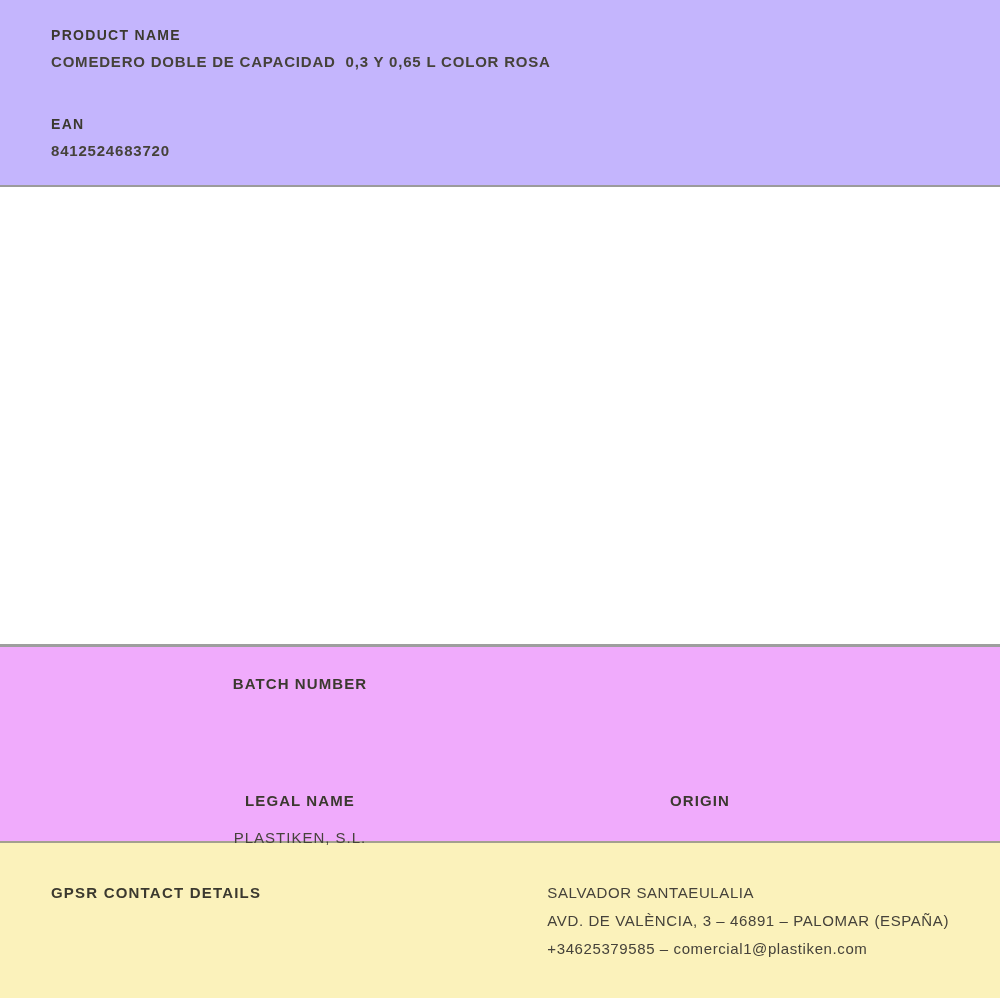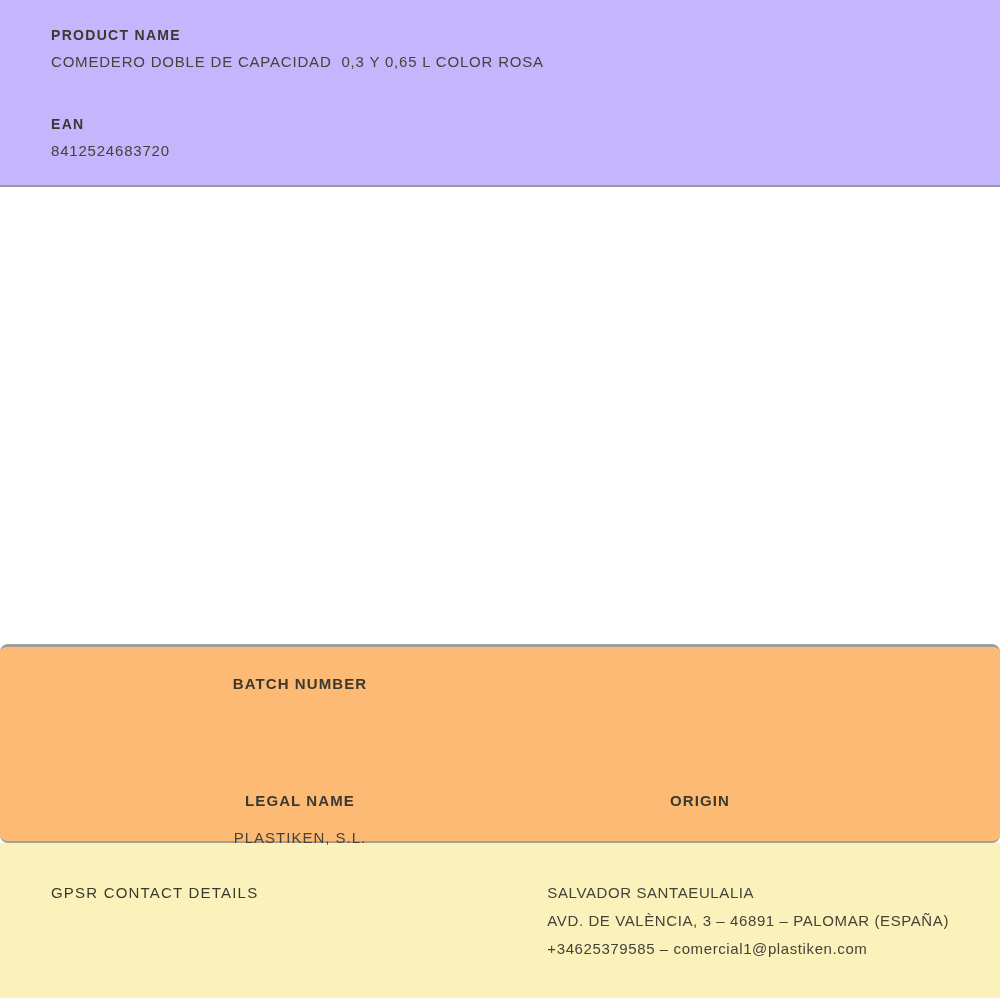--- a/index.html
+++ b/index.html
@@ -26,36 +26,36 @@
     font-weight: bold;
     letter-spacing: 1.3px;
     color: #3B392F;
   }
   .field-value {
     font-size: 15px;
     letter-spacing: 0.8px;
     margin-top: 10px;
     white-space: pre-wrap;
     color: #45423A;
+    font-weight: bold;
   }
   .ean-block {
     margin-top: 46px;
   }
   .section-image {
     height: 457px;
     background: #FFFFFF;
   }
   .section-details {
     box-sizing: border-box;
     height: 199px;
-    background: #fdba74;
+    background: #f0abfc;
     border-top: 3px solid #9E9E9E;
     border-bottom: 2px solid #A4A08F;
     padding-top: 28px;
-    border-radius: 8px;
   }
   .details-grid {
     width: 800px;
     margin: 0 auto;
     display: grid;
     grid-template-columns: 1fr 1fr;
     text-align: center;
   }
   .details-grid.row2 {
     margin-top: 62px;
@@ -77,21 +77,21 @@
     box-sizing: border-box;
     height: 155px;
     background: #FBF2BB;
     padding: 36px 51px 0 51px;
     display: flex;
     justify-content: space-between;
     align-items: flex-start;
   }
   .gpsr-label {
     font-size: 15px;
-    font-weight: normal;
+    font-weight: bold;
     letter-spacing: 1.2px;
     color: #3B392F;
     line-height: 28px;
   }
   .gpsr-contact {
     font-size: 15px;
     letter-spacing: 0.6px;
     line-height: 28px;
     color: #45423A;
   }

